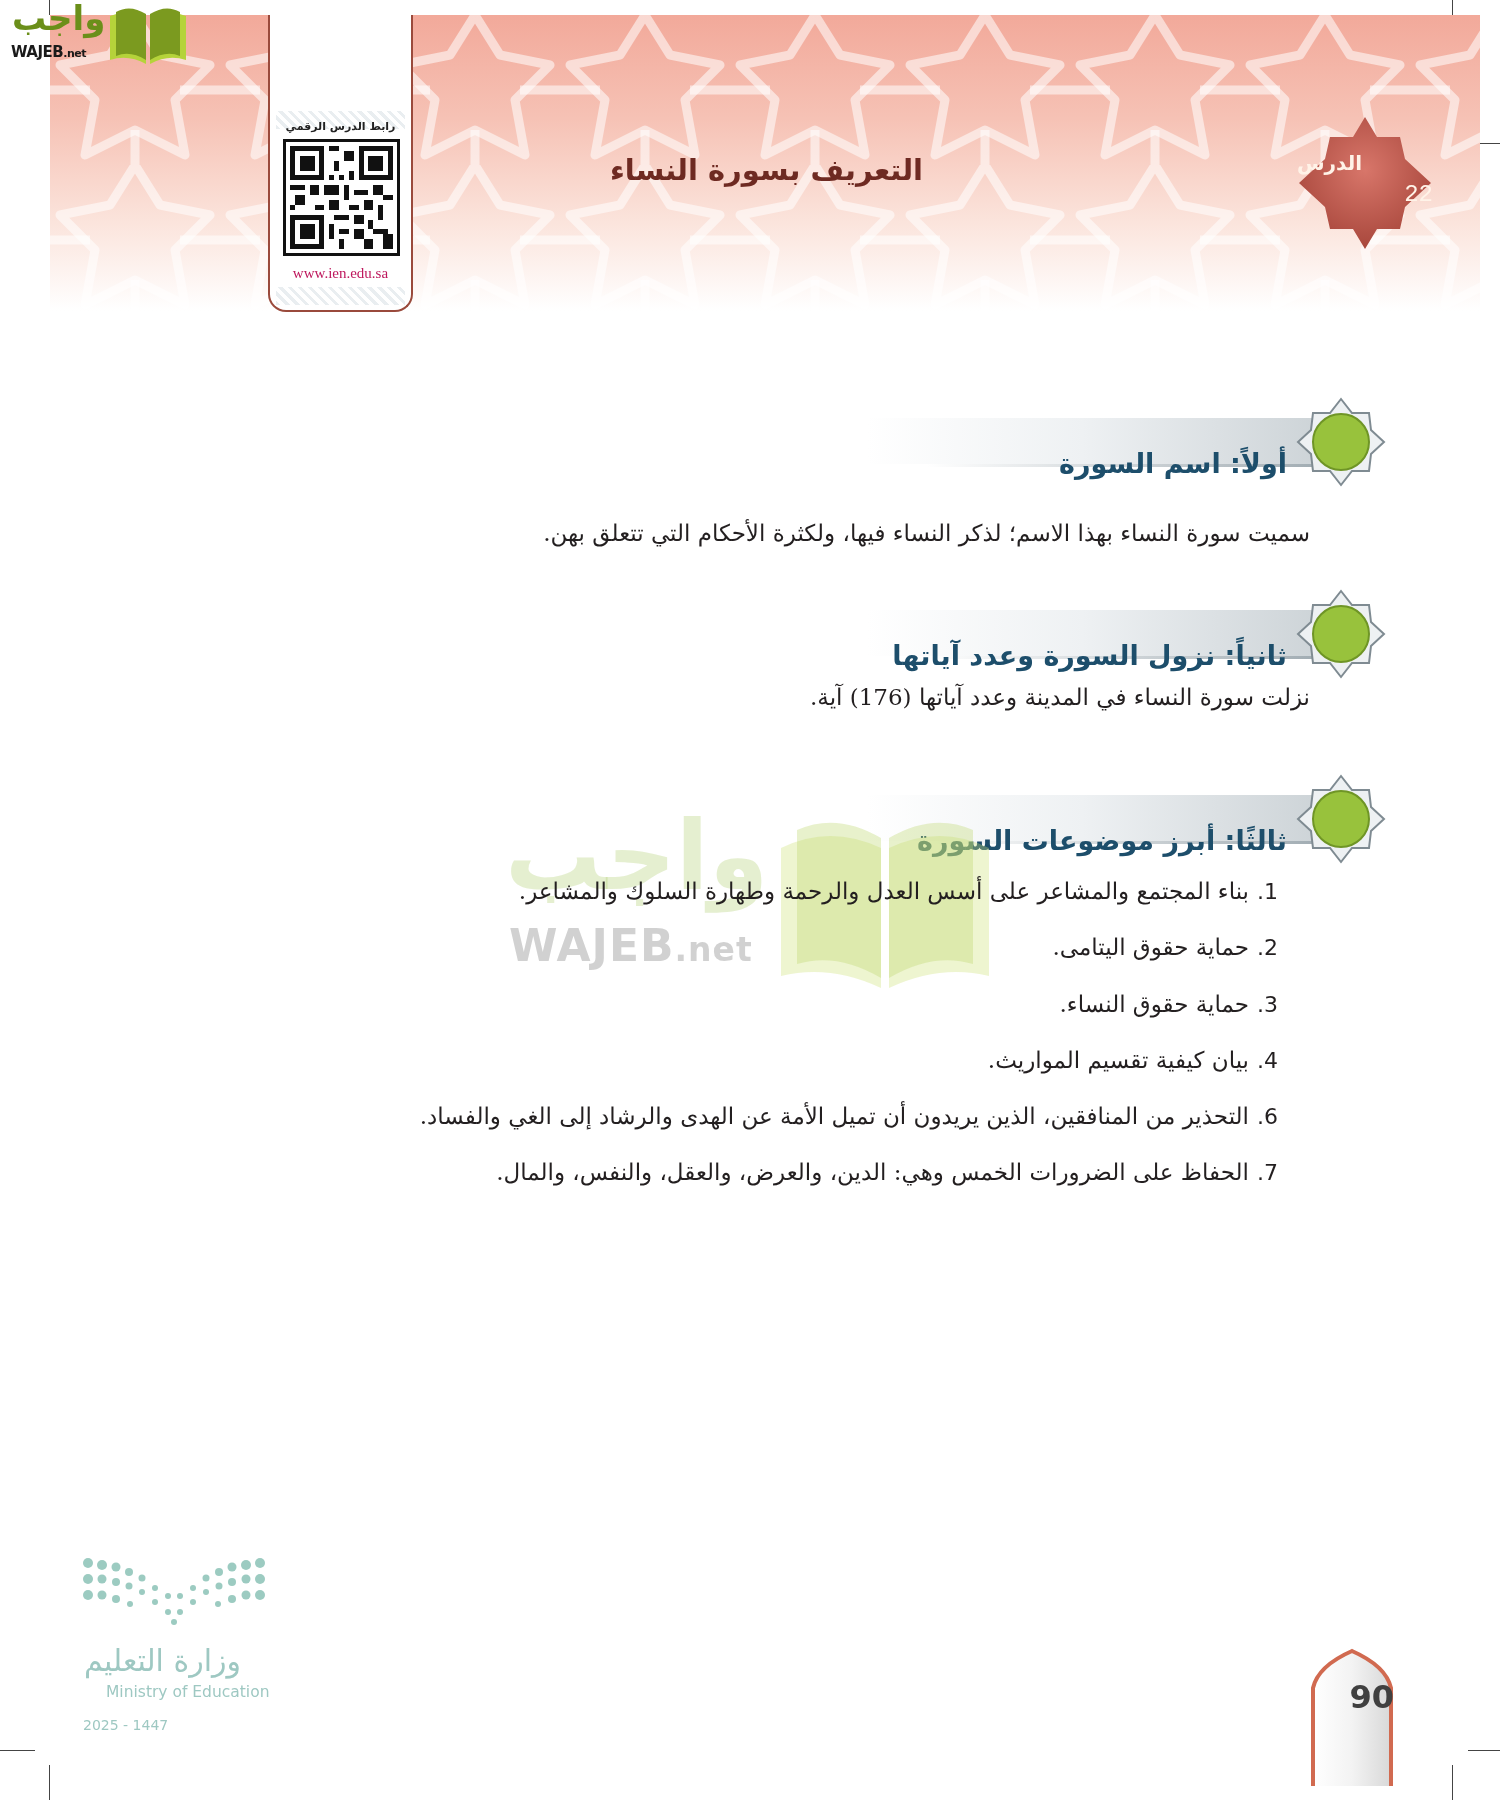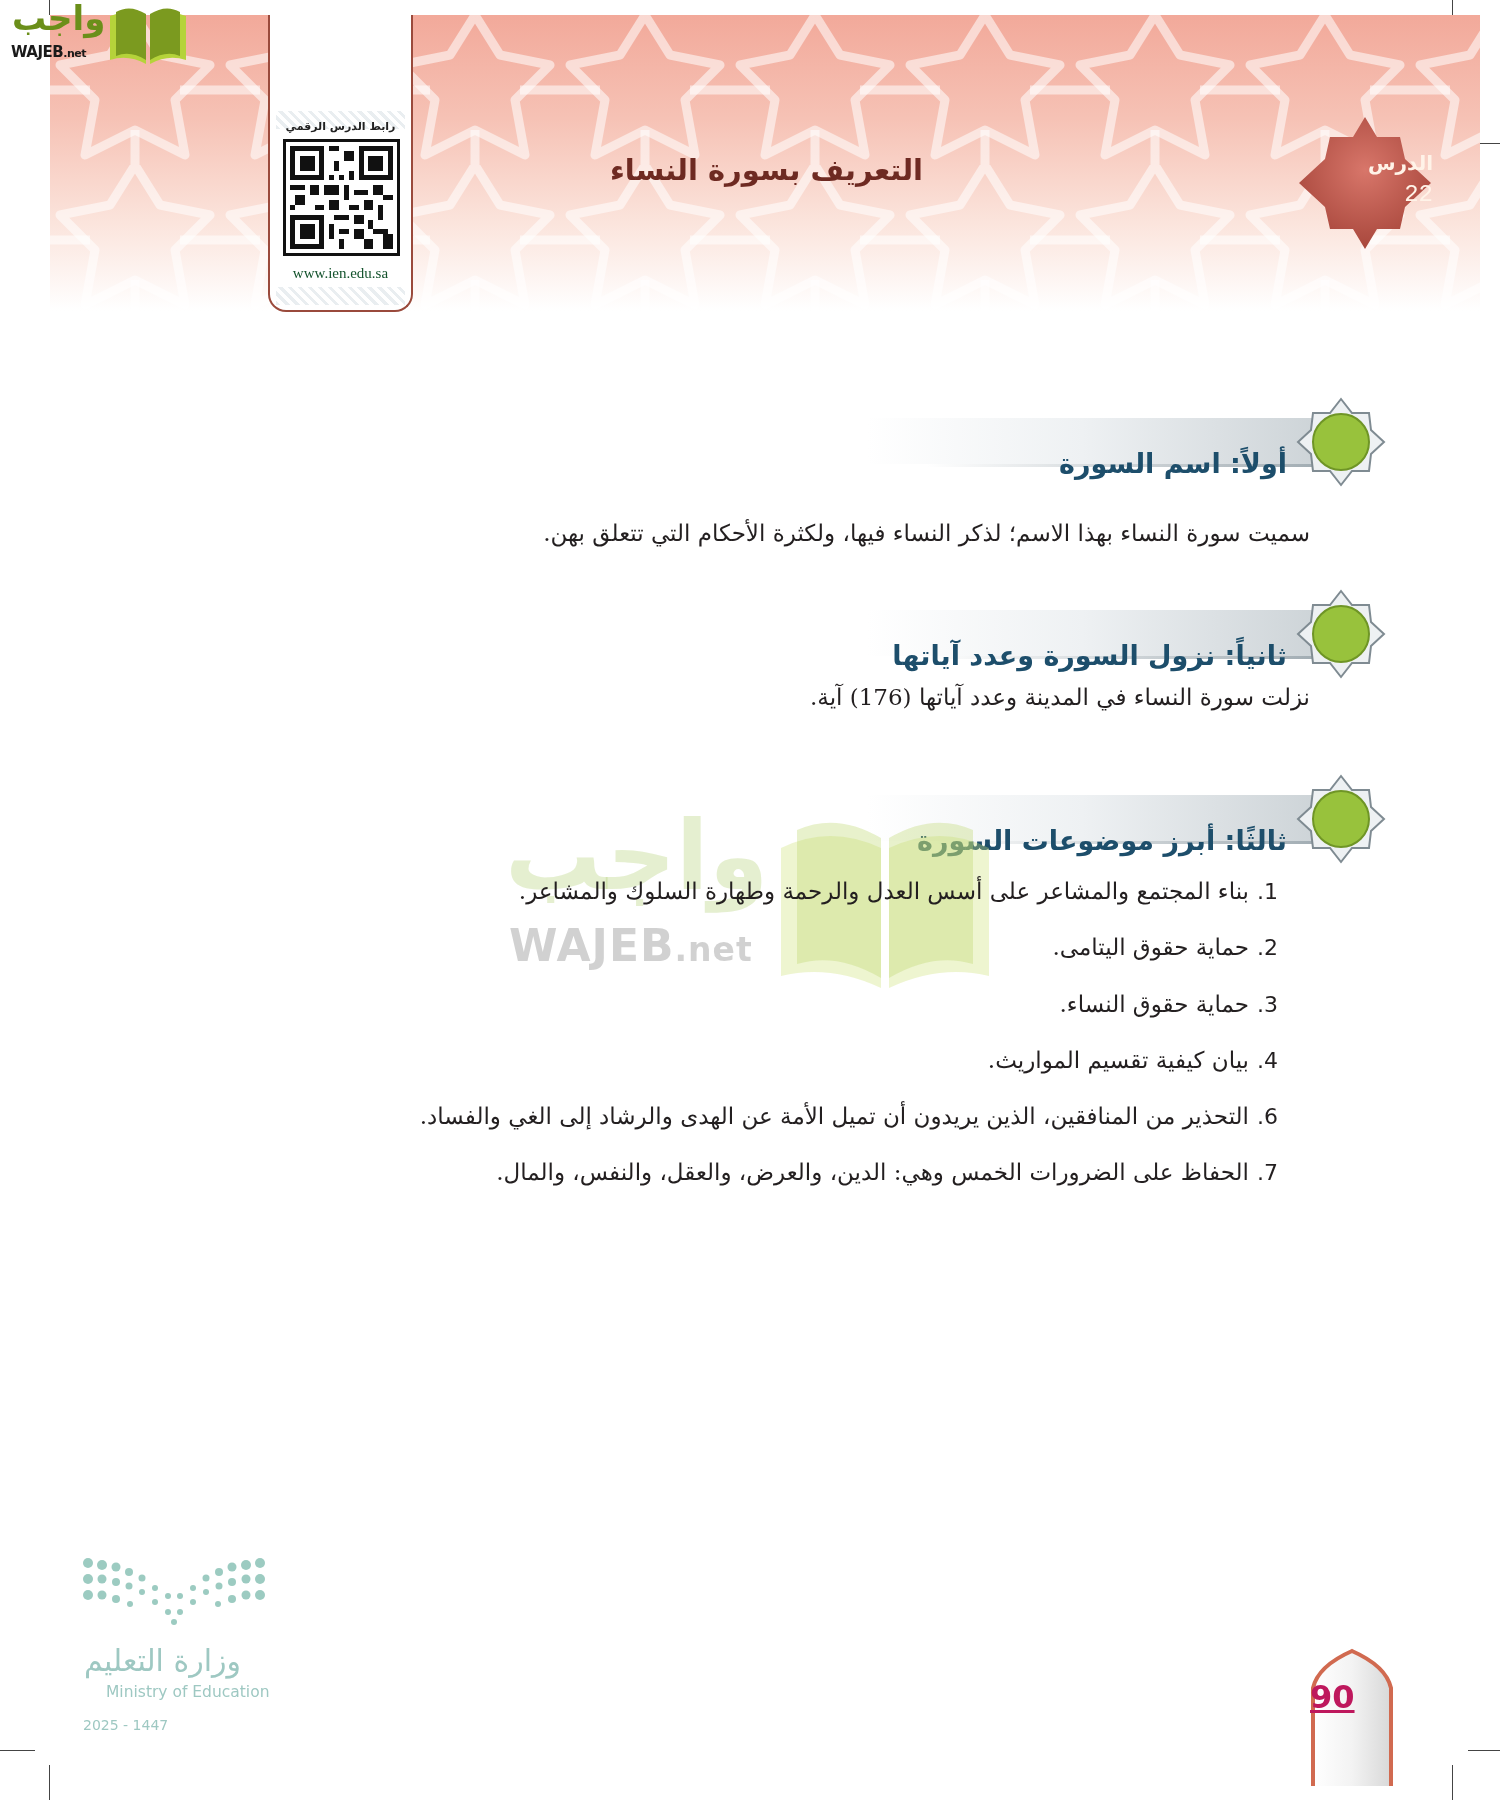--- a/index.html
+++ b/index.html
@@ -21,31 +21,31 @@
     background: #ffffff; border: 2px solid #9a4a3c; border-top: none;
     border-radius: 0 0 18px 18px;
   }
   .qr-card .lace { position: absolute; left: 6px; right: 6px; height: 18px;
     background: repeating-linear-gradient(45deg, #e7ecef 0 3px, #ffffff 3px 7px); opacity: .9; }
   .qr-label { position: absolute; top: 105px; left: 0; right: 0; text-align: center;
     font-family: "DejaVu Sans", sans-serif; font-size: 11px; font-weight: bold; color: #222; direction: rtl; }
   .qr-code { position: absolute; left: 13px; top: 124px; width: 117px; height: 117px;
     border: 3px solid #111; background: #fff; padding: 4px; }
   .qr-url { position: absolute; top: 250px; left: 0; right: 0; text-align: center;
-    font-family: "Liberation Serif", serif; font-size: 15px; color: #14532d; }
+    font-family: "Liberation Serif", serif; font-size: 15px; color: #be185d; }
 
   .lesson-title {
     position: absolute; left: 560px; top: 138px; width: 520px; text-align: left;
     font-family: "DejaVu Sans", sans-serif; font-size: 29px; font-weight: bold;
     color: #6e2a22; direction: rtl;
   }
 
   .lesson-badge { position: absolute; left: 1247px; top: 100px; width: 136px; height: 136px; }
   .lesson-badge svg { position: absolute; inset: 0; }
-  .lesson-badge .lb-label { position: absolute; top: 36px; left: 0; right: 0; text-align: right;
+  .lesson-badge .lb-label { position: absolute; top: 36px; left: 0; right: 0; text-align: left;
     font-family: "DejaVu Sans", sans-serif; font-weight: bold; font-size: 20px; color: #fff3e8; direction: rtl; }
   .lesson-badge .lb-num { position: absolute; top: 66px; left: 0; right: 0; text-align: right;
     font-family: Liberation Mono, monospace; font-size: 24px; color: #fff3e8; }
 
   
   .sec-head { position: absolute; right: 113px; height: 92px; width: 520px; }
   .sec-head .bar {
     position: absolute; right: 40px; top: 22px; height: 46px; left: 0;
     background: linear-gradient(90deg, rgba(255,255,255,0) 0%, #eef1f3 45%, #c9d0d4 100%);
   }
@@ -89,22 +89,22 @@
   .moe { position: absolute; left: 80px; top: 1555px; width: 200px; height: 170px; }
   .moe svg { position: absolute; left: 0; top: 0; }
   .moe .ar { position: absolute; left: 4px; top: 88px; font-family: "DejaVu Sans", sans-serif; font-size: 30px;
     color: #9ec8c2; direction: rtl; letter-spacing: 2px; }
   .moe .en { position: absolute; left: 3px; top: 128px; font-family: "DejaVu Sans", sans-serif; font-size: 15.5px; color: #9ec8c2; margin-left: 23px; }
   .moe .yr { position: absolute; left: 3px; top: 150px; font-family: "DejaVu Sans", sans-serif; font-size: 14px; color: #9ec8c2; margin-top: 12px; }
 
   
   .page-tab { position: absolute; left: 1310px; top: 1648px; width: 84px; height: 138px; }
   .page-tab svg { position: absolute; inset: 0; }
-  .page-tab .num { position: absolute; top: 30px; left: 0; right: 0; text-align: left;
-    font-family: "DejaVu Sans", sans-serif; font-weight: bold; font-size: 32px; color: #be185d; text-decoration: underline; }
+  .page-tab .num { position: absolute; top: 30px; left: 0; right: 0; text-align: right;
+    font-family: "DejaVu Sans", sans-serif; font-weight: bold; font-size: 32px; color: #404040; }
 </style>
 </head>
 <body>
 
 <div class="crop" style="left:49px;top:0;width:1px;height:15px;"></div>
 <div class="crop" style="left:1452px;top:0;width:1px;height:100px;"></div>
 <div class="crop" style="left:1468px;top:143px;width:32px;height:1px;"></div>
 <div class="crop" style="left:0;top:1750px;width:35px;height:1px;"></div>
 <div class="crop" style="left:49px;top:1765px;width:1px;height:35px;"></div>
 <div class="crop" style="left:1468px;top:1750px;width:32px;height:1px;"></div>

